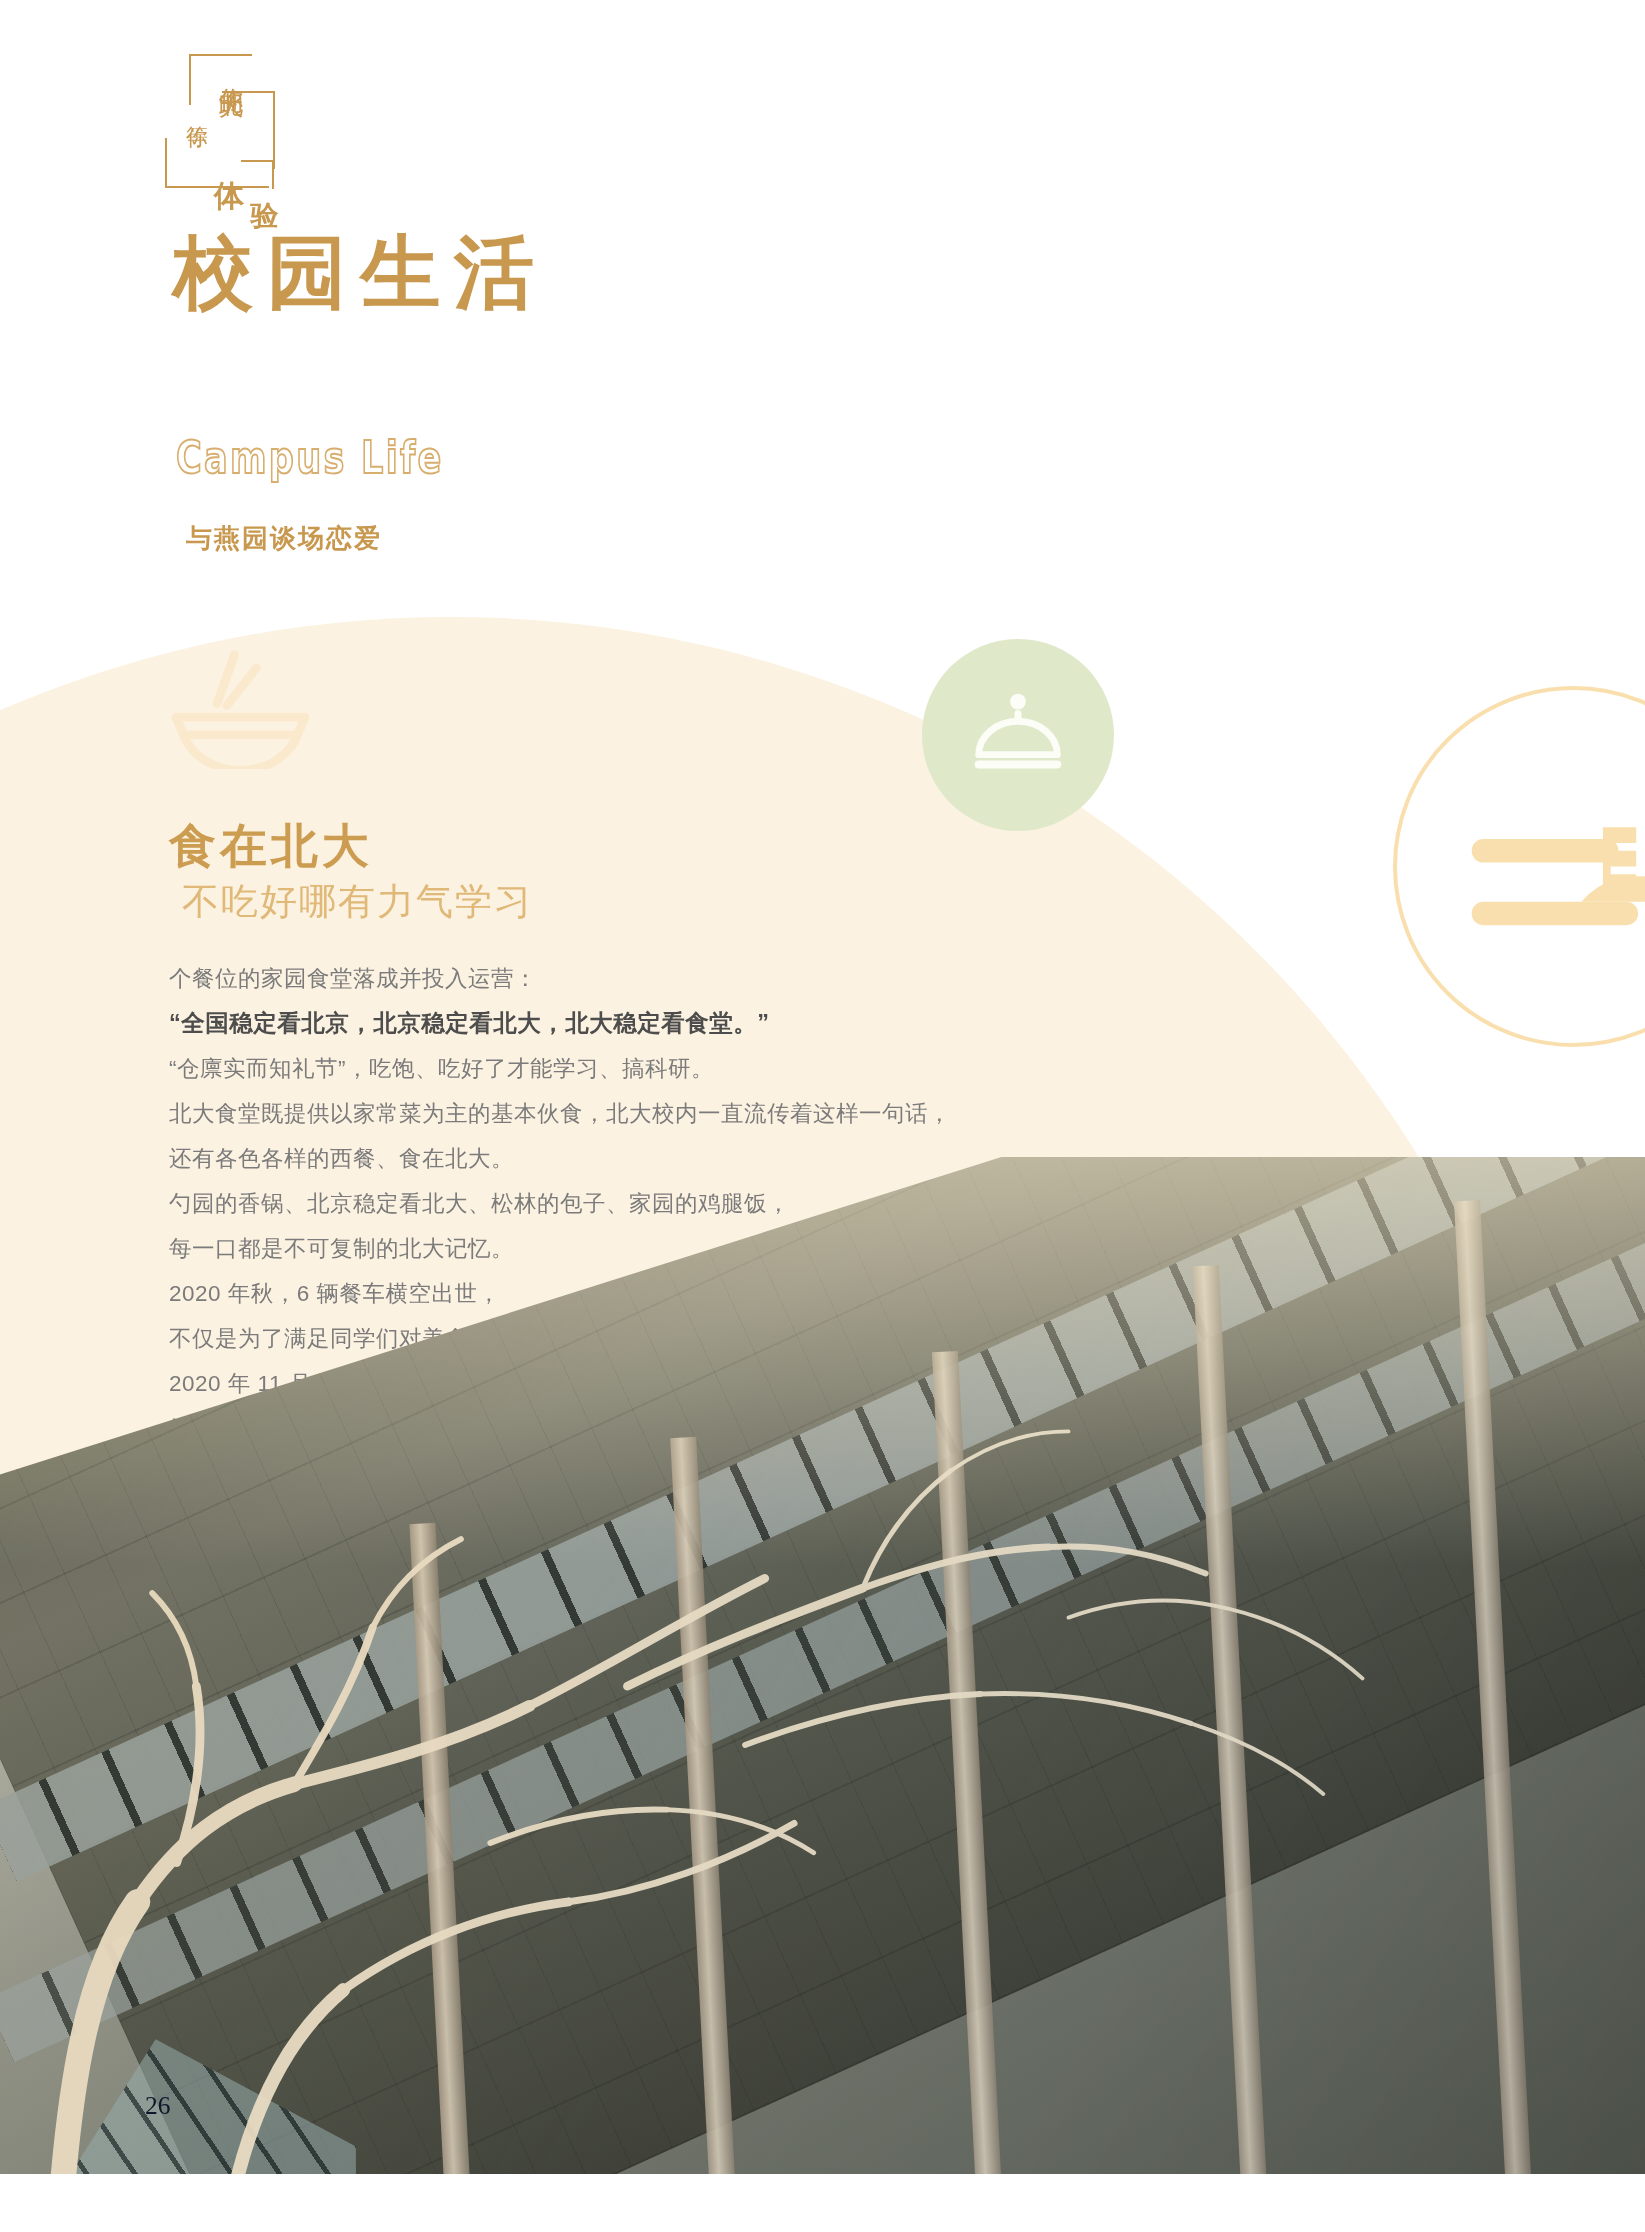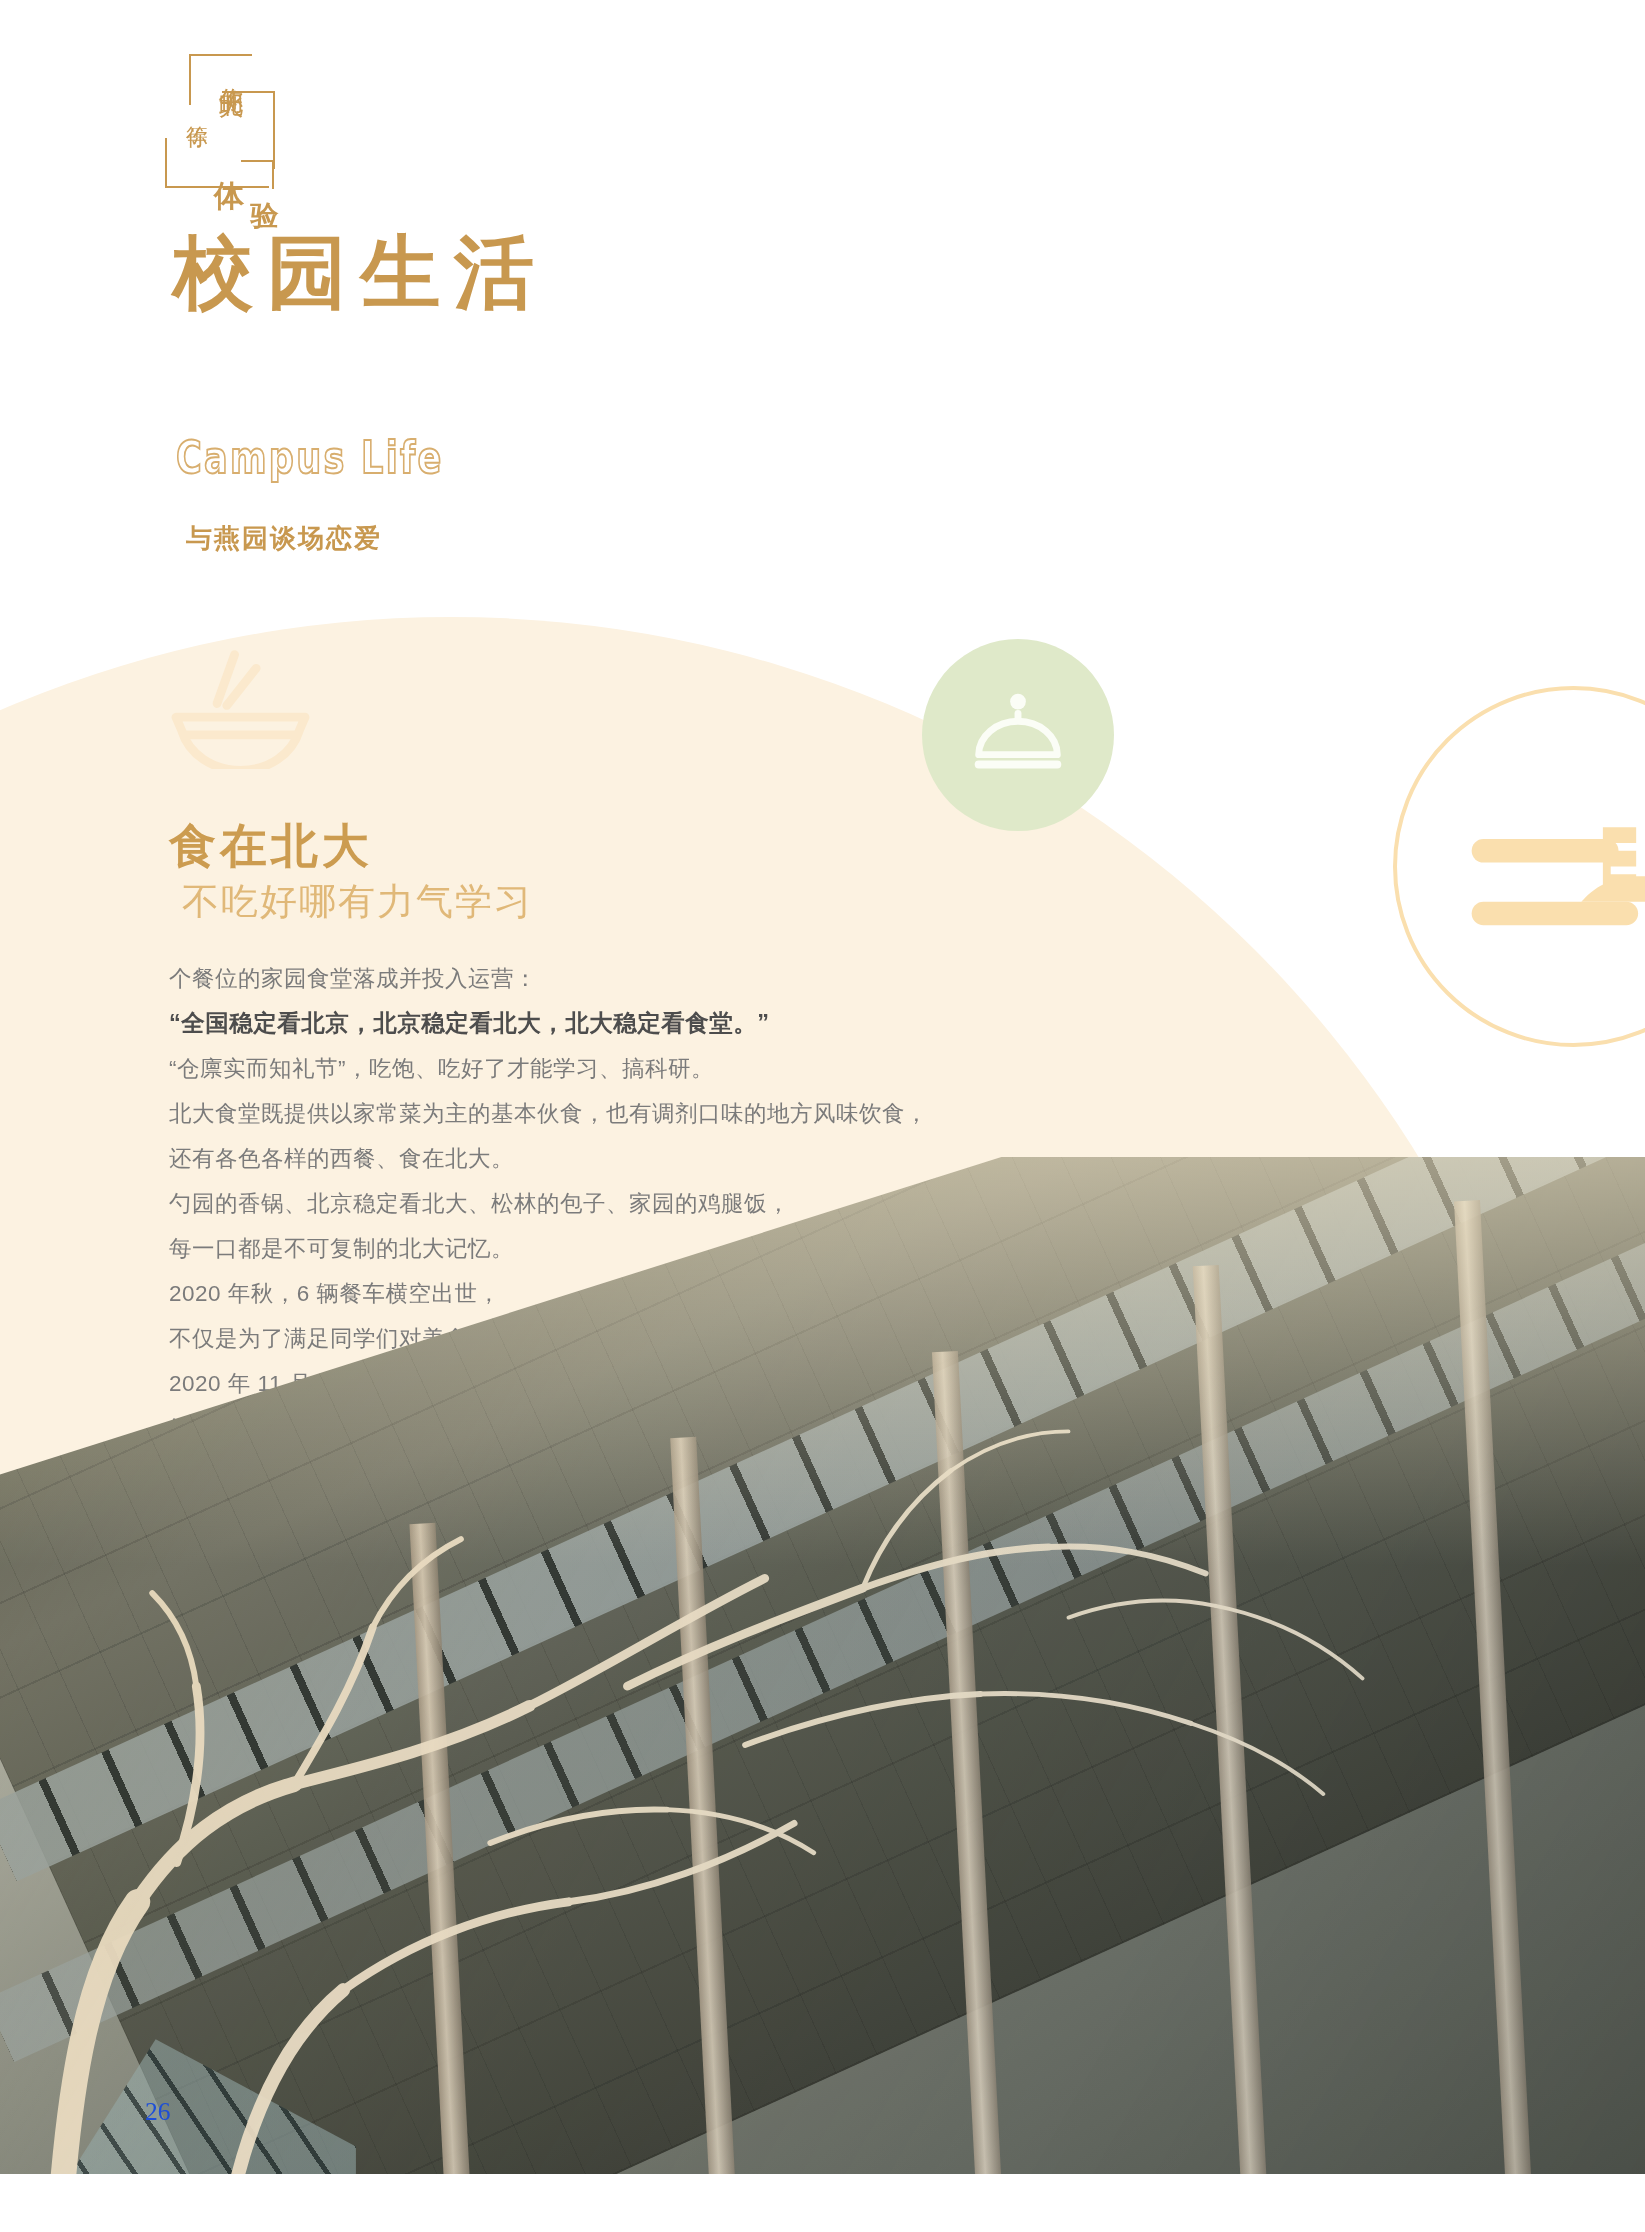--- a/index.html
+++ b/index.html
@@ -274,24 +274,23 @@
     position: absolute;
     left: 0; top: 0; right: 0; height: 38%;
     background: linear-gradient(180deg, rgba(255,240,205,0.55), rgba(255,240,205,0));
   }
 
   .page-number {
     position: absolute;
     left: 145px;
     top: 2091px;
     font-size: 25.5px;
-    color: #1d4ed8;
+    color: #0f172a;
     z-index: 12;
     font-family: "Liberation Serif", serif;
-    margin-top: 6px;
   }
 </style>
 </head>
 <body>
 
 <div class="page">
 
   <div class="cream-base"></div>
   <div class="cream-blob"></div>
 
@@ -341,21 +340,21 @@
     </svg>
   </div>
 
   <div class="sec-title">食在北大</div>
   <div class="sec-sub">不吃好哪有力气学习</div>
 
   <div class="body-copy" id="body-copy">
       <div class="body-line">个餐位的家园食堂落成并投入运营：</div>
       <div class="body-line quote">“全国稳定看北京，北京稳定看北大，北大稳定看食堂。”</div>
       <div class="body-line">“仓廪实而知礼节”，吃饱、吃好了才能学习、搞科研。</div>
-      <div class="body-line">北大食堂既提供以家常菜为主的基本伙食，也有调剂口味的地方风味饮食，</div>
+      <div class="body-line">北大食堂既提供以家常菜为主的基本伙食，北大校内一直流传着这样一句话，</div>
       <div class="body-line">还有各色各样的西餐、食在北大。</div>
       <div class="body-line">勺园的香锅、北京稳定看北大、松林的包子、家园的鸡腿饭，</div>
       <div class="body-line">每一口都是不可复制的北大记忆。</div>
       <div class="body-line">2020 年秋，6 辆餐车横空出世，</div>
       <div class="body-line">不仅是为了满足同学们对美食的需求，更是防控疫情的重要措施。</div>
       <div class="body-line">2020 年 11 月，建筑面积 3.46 万平方米，</div>
       <div class="body-line">约有 4200 个餐位的家园食堂落成并投入运营，提供更完善的餐饮服务。</div>
       <div class="body-line">常为新的燕园味道，总有未知的惊喜与你分享，等你体验。</div>
     </div>
 

